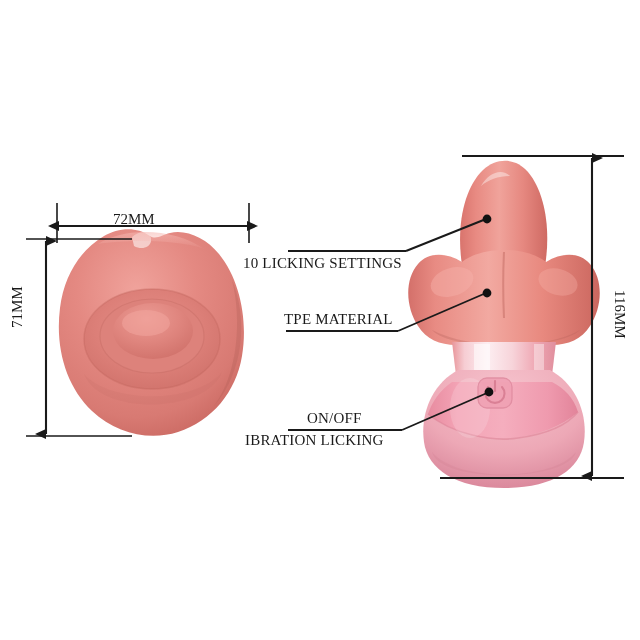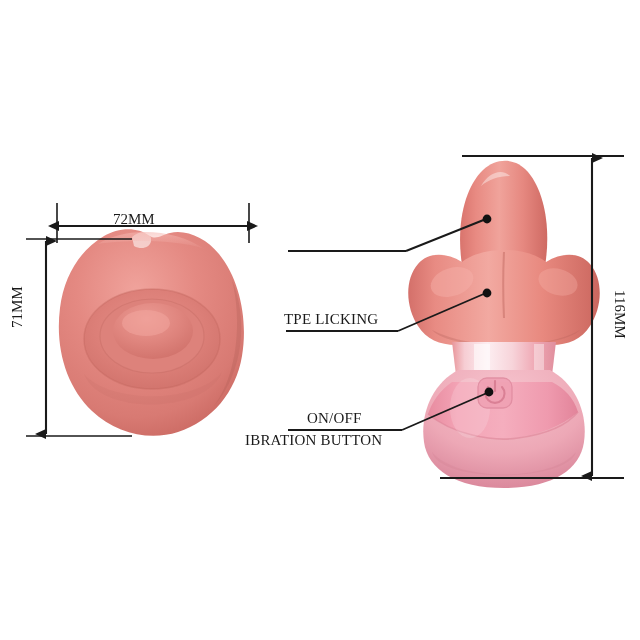--- a/index.html
+++ b/index.html
@@ -269,20 +269,21 @@
       <circle cx="489" cy="392" r="4.4" fill="#111111"></circle>
     </g>
   </svg>
 
   <div class="dimtext" id="dim-72">72MM</div>
 
   <div class="dimtext" id="dim-71">71MM</div>
 
   <div class="dimtext" id="dim-116">116MM</div>
 
-
-  <div class="anno" id="label-tpe">TPE LICKING</div>
+  <div class="anno" id="label-licking">10 LICKING SETTINGS</div>
+
+  <div class="anno" id="label-tpe">TPE MATERIAL</div>
 
   <div class="anno" id="label-onoff">ON/OFF</div>
 
-  <div class="anno" id="label-vib">IBRATION BUTTON</div>
+  <div class="anno" id="label-vib">IBRATION LICKING</div>
 
 </div>
 
 </body></html>

